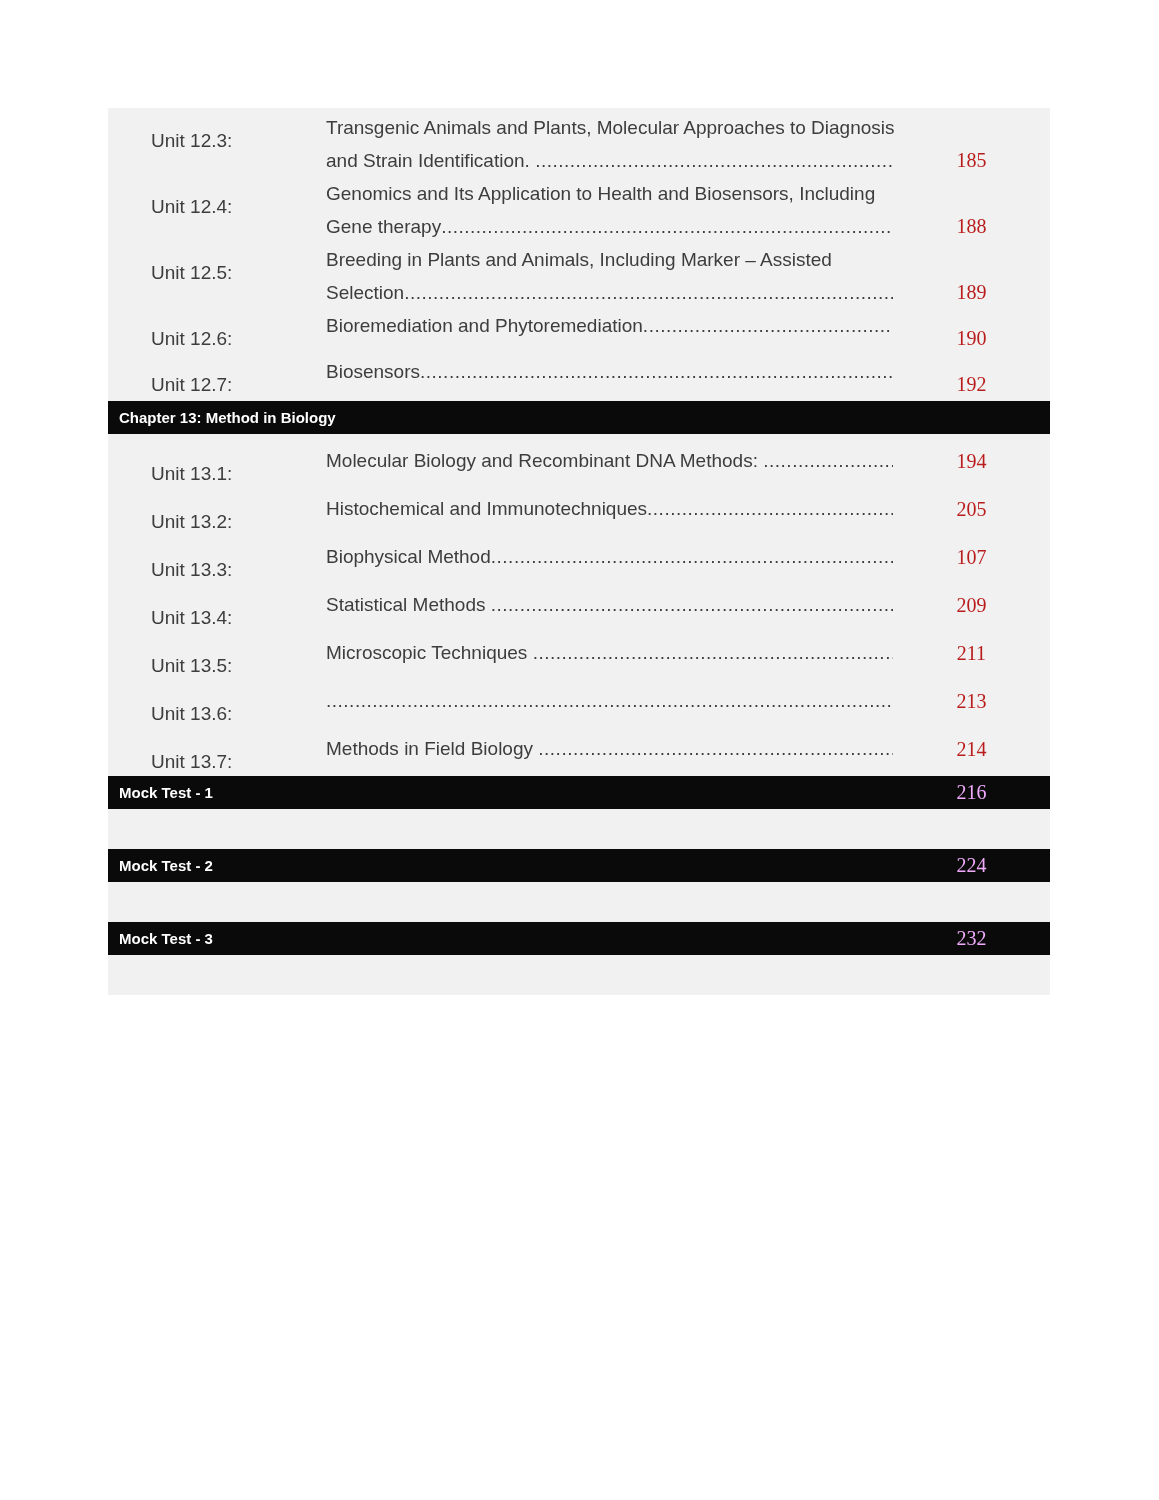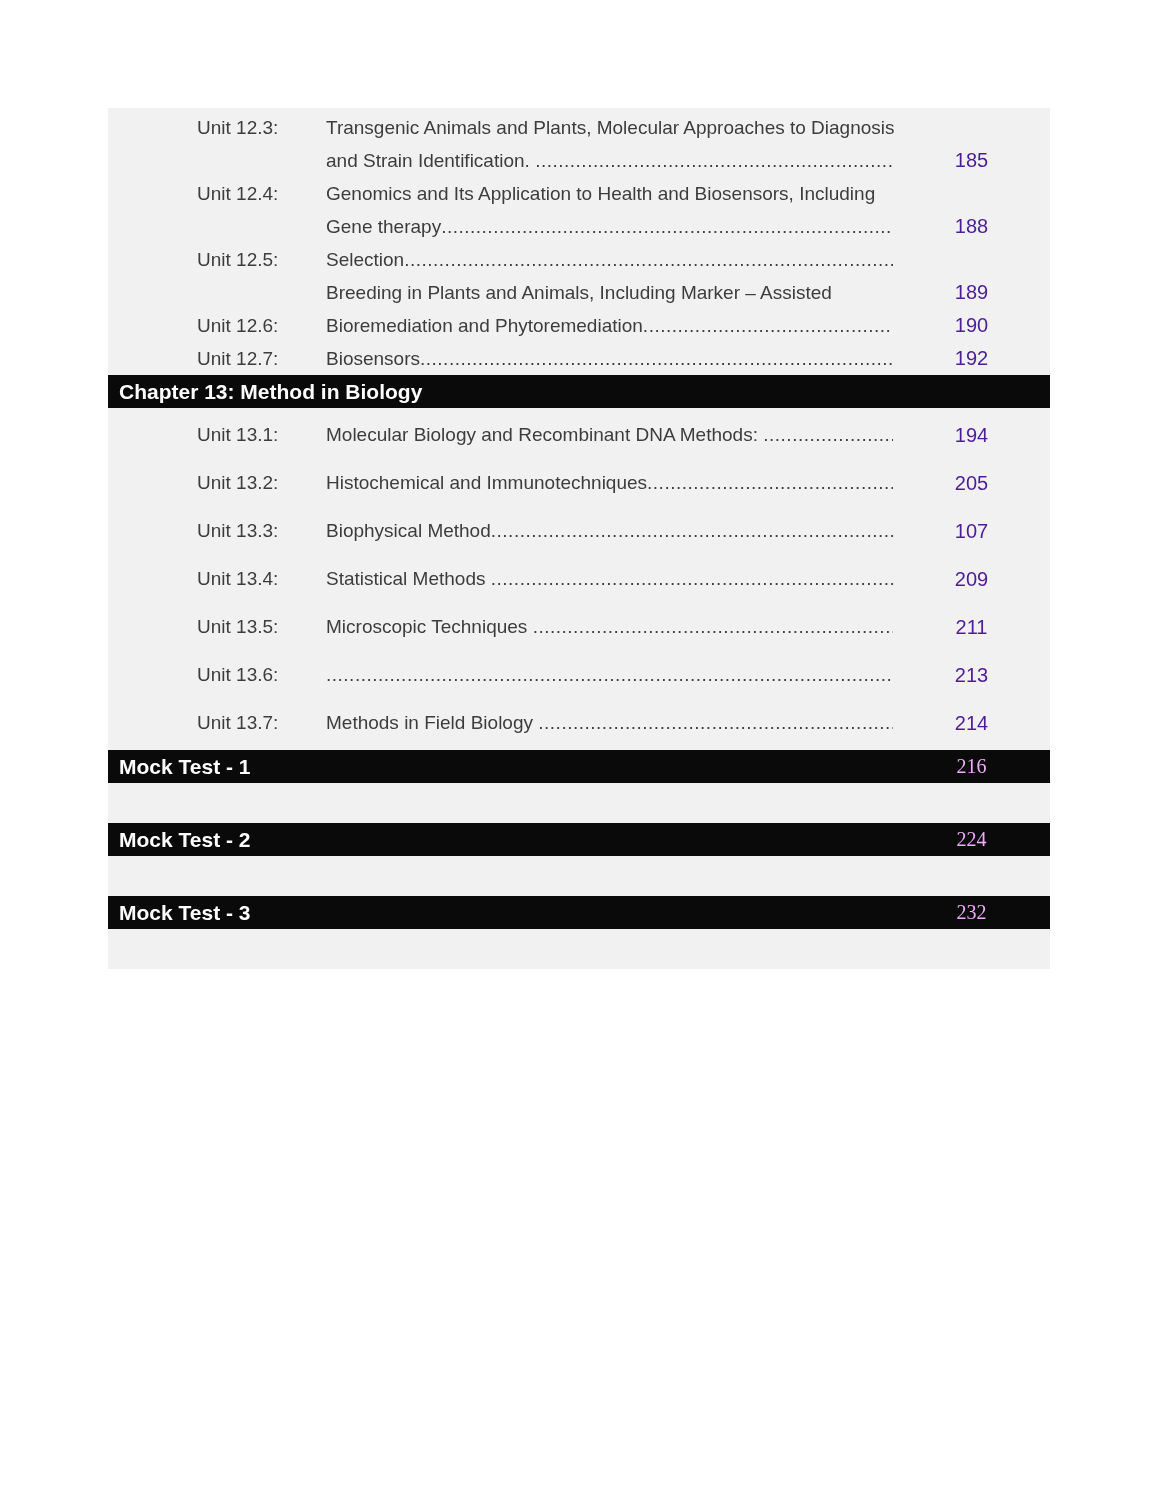--- a/index.html
+++ b/index.html
@@ -19,63 +19,63 @@
   .gray-sec { background:#f1f1f1; }
   .sec12 { padding-top:3px; padding-bottom:0; }
   .sec13 { padding-top:3px; padding-bottom:3px; }
 
   .toc-row {
     display:grid;
     grid-template-columns:218px 567px 157px;
     color:#3d3d3d;
     font-size:19px;
   }
-  .cell-label { padding-left:89px; white-space:nowrap; }
+  .cell-label { padding-left:43px; white-space:nowrap;margin-top:13px; }
   .sec12 .cell-label, .sec12 .line { line-height:33px; }
   .sec13 .cell-label, .sec13 .line { line-height:48px; }
   .sec13 .toc-row { height:48px; }
 
   .line { display:flex; align-items:flex-start; }
   .txt { white-space:pre; }
   .leader {
     flex:1 1 auto;
     overflow:hidden;
     white-space:nowrap;
     color:#3d3d3d;
   }
   .leader::after {
     content:"..........................................................................................................................................................................................................";
     letter-spacing:0.5px;
   }
 
   .cell-page {
-    font-family:Liberation Sans, sans-serif;
+    font-family:Liberation Serif, serif;
     font-size:20px;
-    color:#4c1d95;
+    color:#b91c1c;
     text-align:center;
   }
   .sec12 .cell-page {
     display:flex; align-items:flex-end; justify-content:center;
     line-height:33px;
   }
   .sec13 .cell-page { line-height:48px; }
 
   .banner {
     height:33px;
     background:#0a0a0a;
     color:#ffffff;
     display:grid;
     grid-template-columns:1fr 157px;
     align-items:center;
   }
   .banner.chapter { grid-template-columns:1fr; }
   .b-label {
     padding-left:11px;
     font-weight:bold;
-    font-size:21px;
+    font-size:15px;
     white-space:nowrap;
   }
   .b-page {
     font-family:"Liberation Serif", serif;
     font-size:20px;
     text-align:center;
     color:#f0abfc;
   }
   .gray-gap { height:40px; background:#f1f1f1; }
 </style>
@@ -111,25 +111,25 @@
               <span class="leader"></span>
             </div>
           </div>
     <div class="cell-page">188</div>
   </div>
 
   <div class="toc-row">
     <div class="cell-label">Unit 12.5:</div>
     <div class="cell-desc">
             <div class="line">
+              <span class="txt">Breeding in Plants and Animals, Including Marker – Assisted</span>
+            </div>
+            <div class="line">
               <span class="txt">Selection</span>
               <span class="leader"></span>
-            </div>
-            <div class="line">
-              <span class="txt">Breeding in Plants and Animals, Including Marker – Assisted</span>
             </div>
           </div>
     <div class="cell-page">189</div>
   </div>
 
   <div class="toc-row">
     <div class="cell-label">Unit 12.6:</div>
     <div class="cell-desc">
             <div class="line">
               <span class="txt">Bioremediation and Phytoremediation</span>

